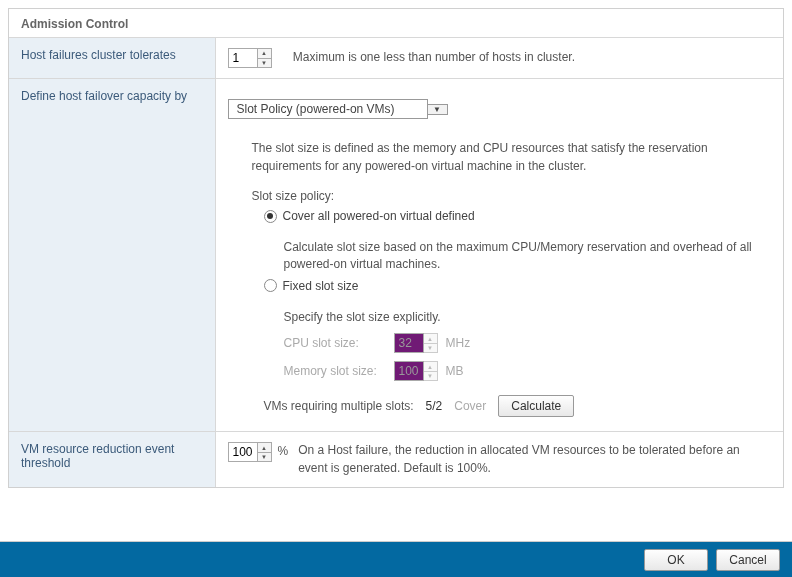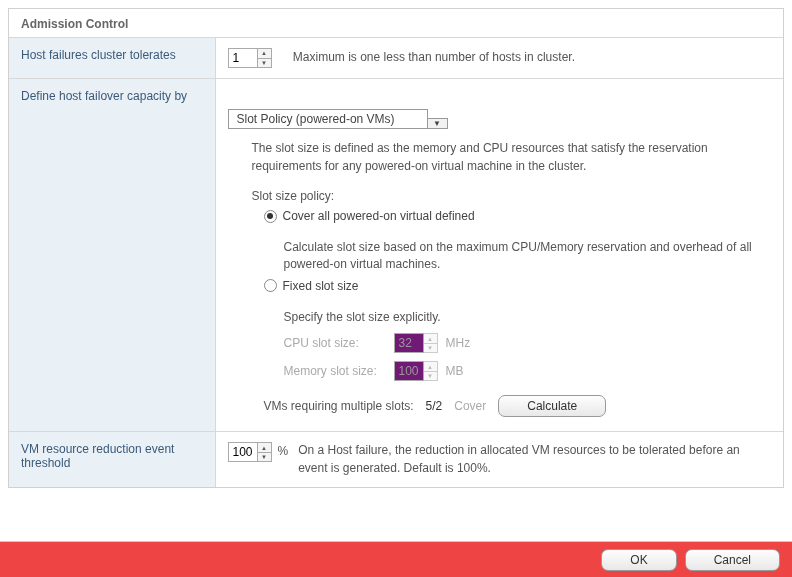--- a/index.html
+++ b/index.html
@@ -75,21 +75,21 @@
       justify-content: center;
       color: #555;
       cursor: pointer;
     }
     .spinner-buttons div:first-child { border-bottom: none; }
     .spinner-buttons div.disabled { color: #bbb; cursor: default; background:#f8f8f8; border-color:#ccc;}
     .help-text { margin-left: 18px; color: #555; }
     .dropdown {
       display: inline-flex;
       height: 40px;
-      align-items: flex-end;
+      align-items: center;
       vertical-align: middle;
     }
     .dropdown-box {
       border: 1px solid #999;
       padding: 2px 8px;
       min-width: 200px;
       background: #fff;
       display: flex;
       align-items: center;
     }
@@ -138,27 +138,27 @@
     .slot-input-row .unit { margin-left: 8px; }
     .vm-slots-row {
       margin: 14px 0 4px 36px;
       display:flex; align-items:center;
     }
     .vm-slots-row .lbl { margin-right: 12px; color:#555;}
     .vm-slots-row .val { margin-right: 12px; color:#333;}
     .view-link { color:#aaa; margin-right:12px; }
     .btn {
       display:inline-flex; align-items:center; justify-content:center;
-      height:22px; padding: 0 28px;
+      height:22px; padding: 0 12px;
       border:1px solid #999; background: linear-gradient(#fefefe,#e8e8e8);
-      border-radius:7px; cursor:pointer; color:#333; font-size:12px;
+      border-radius:2px; cursor:pointer; color:#333; font-size:12px;
     }
     .footer {
       position:absolute; bottom:0; left:0; right:0;
-      background:#ef4444; border-top:1px solid #ccc;
+      background:#0369a1; border-top:1px solid #ccc;
       height:36px; display:flex; align-items:center; justify-content:flex-end;
       padding: 0 12px; gap:8px;
     }
     .footer .btn { min-width: 64px; }
     .pct-row { display:flex; align-items:flex-start; }
     .pct-row .pct-symbol { margin: 2px 10px 0 6px; color:#555; }
     .pct-row .pct-desc { color:#555; line-height:1.45;}
     .inner-content { border: 1px solid #d0d0d0; margin: 8px; }
   </style>
 </head>

